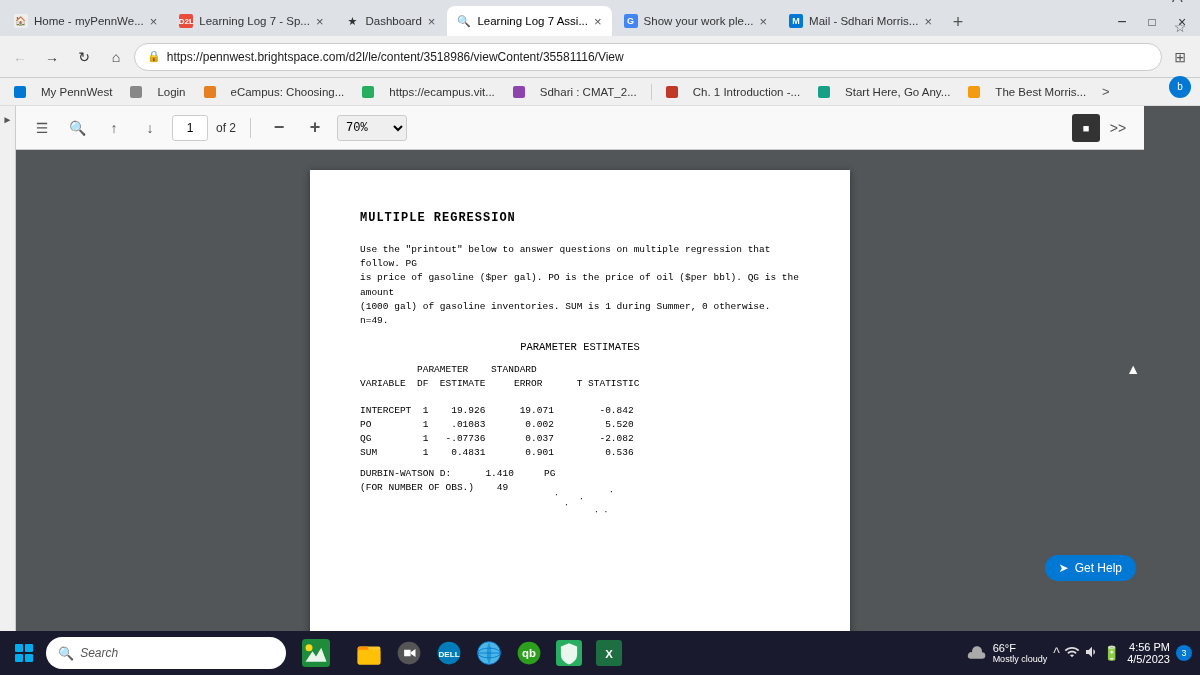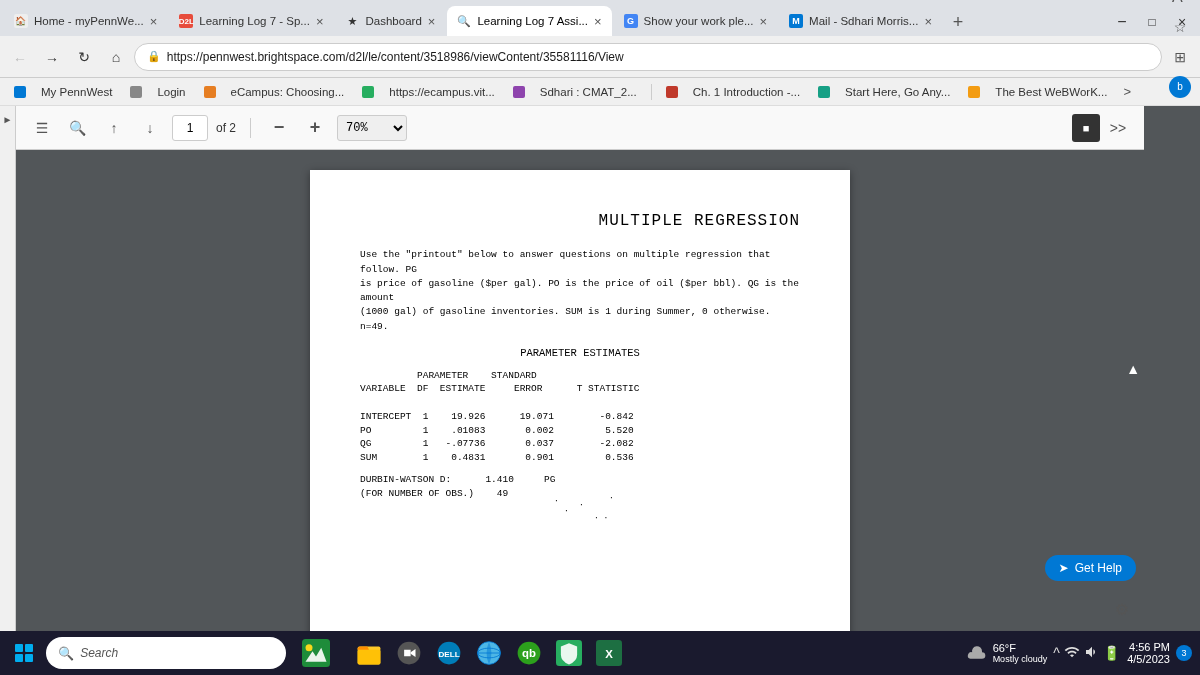--- a/index.html
+++ b/index.html
@@ -166,21 +166,21 @@
       min-height: 700px;
       box-shadow: 0 2px 8px rgba(0,0,0,0.4);
       padding: 40px 50px;
       font-family: 'Courier New', monospace;
       font-size: 10.5px;
       line-height: 1.4;
       color: #000;
       position: relative;
     }
 
-    .pdf-title { text-align: right; font-weight: normal; font-size: 16px; margin-bottom: 16px; letter-spacing: 1px; }
+    .pdf-title { text-align: left; font-weight: bold; font-size: 12px; margin-bottom: 16px; letter-spacing: 1px; }
     .pdf-text { font-size: 10px; margin-bottom: 12px; line-height: 1.5; }
     .pdf-section-title { font-size: 10.5px; font-weight: normal; text-align: center; margin: 12px 0 8px; }
     pre { font-family: 'Courier New', monospace; font-size: 9.5px; line-height: 1.45; white-space: pre; }
 
     
     .right-sidebar {
       width: 56px;
       background: #f0f0f0;
       border-left: 1px solid #ddd;
       display: flex;
@@ -368,21 +368,21 @@
     <div class="fav-item">
       <span class="fav-icon" style="background:#c0392b;"></span>
       <span>Ch. 1 Introduction -...</span>
     </div>
     <div class="fav-item">
       <span class="fav-icon" style="background:#16a085;"></span>
       <span>Start Here, Go Any...</span>
     </div>
     <div class="fav-item">
       <span class="fav-icon" style="background:#f39c12;"></span>
-      <span>The Best WeBWorK...</span>
+      <span>The Best Morris...</span>
     </div>
     <div class="fav-more">&gt;</div>
   </div>
 </div>
 
 <div class="main-area">
 
   <div class="left-panel">
     <span class="expand-arrow">►</span>
   </div>

